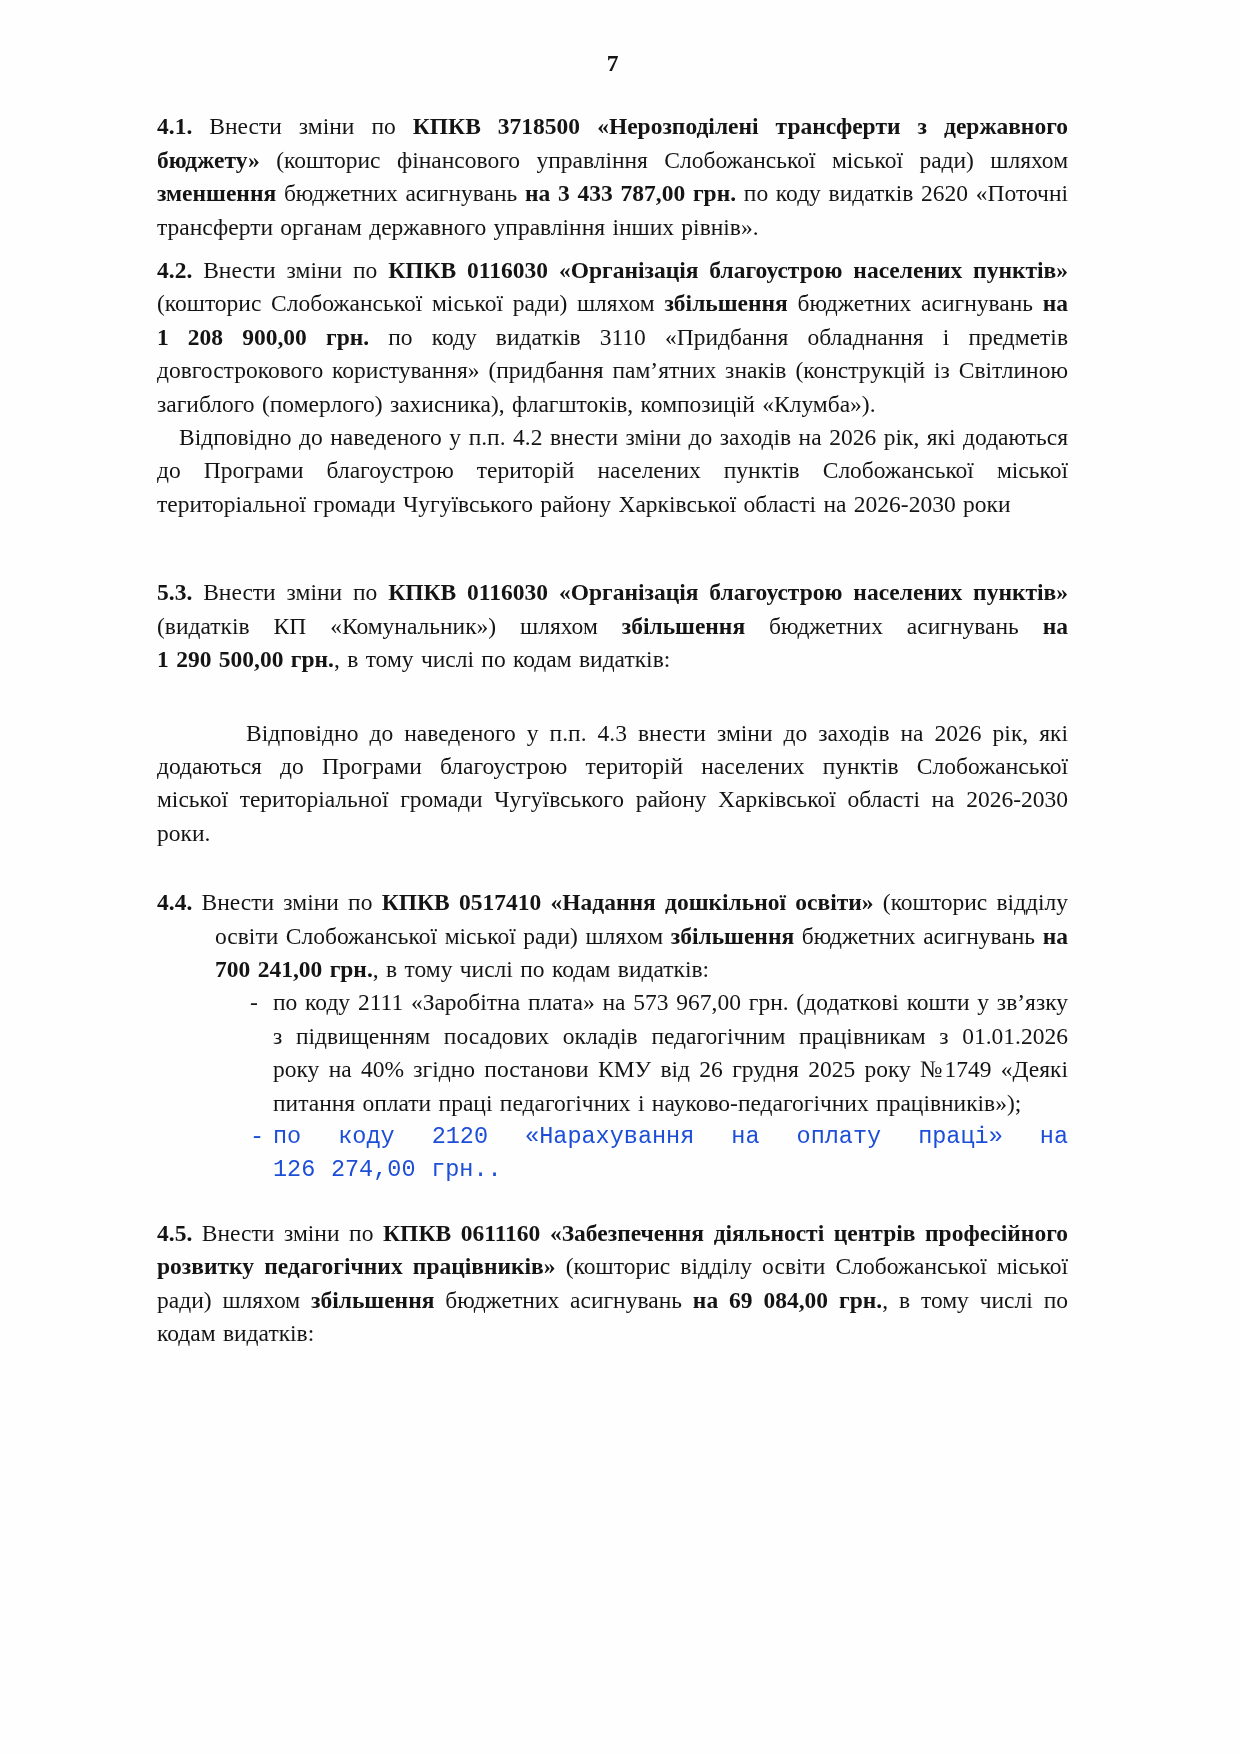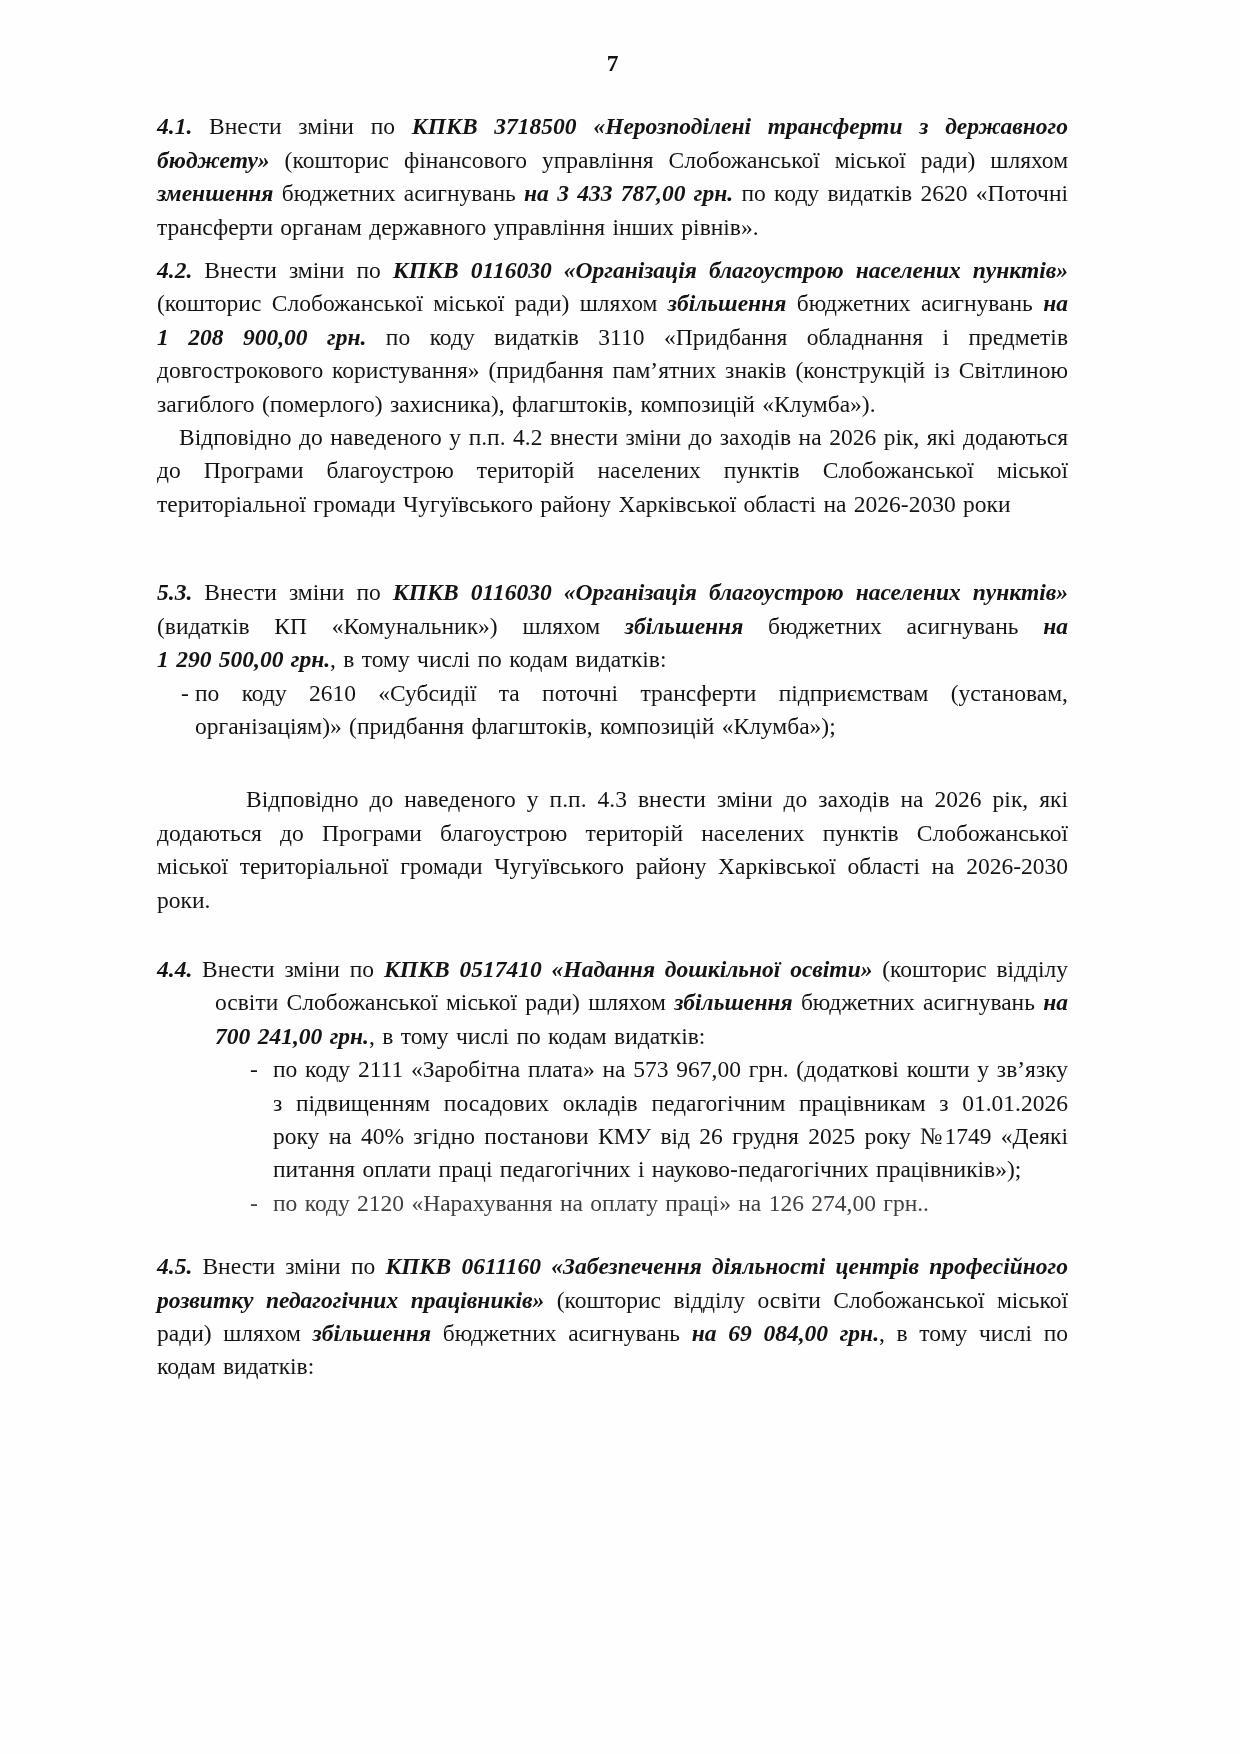--- a/index.html
+++ b/index.html
@@ -20,43 +20,42 @@
   .pageno {
     text-align: center;
     font-weight: bold;
   }
   .content { margin-top: 30px; }
   p { margin: 0; text-align: justify; }
   p.sec { text-indent: 0; }
   p.ind-sm { text-indent: 22px; }
   p.ind-lg { text-indent: 89px; }
   p.hang { padding-left: 58px; text-indent: -58px; }
-  b { font-weight: bold; font-style: italic; }
-  .muted { color: #404040; }
+  b { font-weight: bold; }
+  .muted { color: #1d4ed8; font-family: Liberation Mono, monospace; }
   .spacer { width: 100%; }
   .list .li { position: relative; text-align: justify; }
   .list-a .li { padding-left: 38px; }
   .list-a .li::before { content: "-"; position: absolute; left: 24px; top: 0; }
   .list-b .li { padding-left: 116px; }
   .list-b .li::before { content: "-"; position: absolute; left: 93px; top: 0; }
 </style>
 </head>
 <body>
 
 <div class="page">
   <div class="pageno">7</div>
   <div class="content">
       <p class="sec"><b>4.1.</b><span> Внести зміни по </span><b>КПКВ 3718500 «Нерозподілені трансферти з державного бюджету»</b><span> (кошторис фінансового управління Слобожанської міської ради) шляхом </span><b>зменшення</b><span> бюджетних асигнувань </span><b>на 3&nbsp;433&nbsp;787,00 грн.</b><span> по коду видатків 2620 «Поточні трансферти органам державного управління інших рівнів».</span></p>
       <div class="spacer" style="height: 10px;"></div>
       <p class="sec"><b>4.2.</b><span> Внести зміни по </span><b>КПКВ 0116030 «Організація благоустрою населених пунктів»</b><span> (кошторис Слобожанської міської ради) шляхом </span><b>збільшення</b><span> бюджетних асигнувань </span><b>на 1&nbsp;208&nbsp;900,00 грн.</b><span> по коду видатків 3110 «Придбання обладнання і предметів довгострокового користування» (придбання пам’ятних знаків (конструкцій із Світлиною загиблого (померлого) захисника), флагштоків, композицій «Клумба»).</span></p>
       <p class="ind-sm"><span>Відповідно до наведеного у п.п. 4.2 внести зміни до заходів на 2026 рік, які додаються до Програми благоустрою територій населених пунктів Слобожанської міської територіальної громади Чугуївського району Харківської області на 2026-2030 роки</span></p>
       <div class="spacer" style="height: 55px;"></div>
       <p class="sec"><b>5.3.</b><span> Внести зміни по </span><b>КПКВ 0116030 «Організація благоустрою населених пунктів»</b><span> (видатків КП «Комунальник») шляхом </span><b>збільшення</b><span> бюджетних асигнувань </span><b>на 1&nbsp;290&nbsp;500,00 грн.</b><span>,  в тому числі по кодам видатків:</span></p>
       <div class="list list-a">
-        <div class="li"><span>по коду 2610 «Субсидії та поточні трансферти підприємствам (установам, організаціям)» (придбання флагштоків, композицій «Клумба»);</span></div>
       </div>
       <div class="spacer" style="height: 40px;"></div>
       <p class="ind-lg"><span>Відповідно до наведеного у п.п. 4.3 внести зміни до заходів на 2026 рік, які додаються до Програми благоустрою територій населених пунктів Слобожанської міської територіальної громади Чугуївського району Харківської області на 2026-2030 роки.</span></p>
       <div class="spacer" style="height: 36px;"></div>
       <p class="hang"><b>4.4.</b><span> Внести зміни по </span><b>КПКВ 0517410 «Надання дошкільної освіти»</b><span> (кошторис відділу освіти Слобожанської міської ради) шляхом </span><b>збільшення</b><span> бюджетних асигнувань </span><b>на 700&nbsp;241,00 грн.</b><span>, в тому числі по кодам видатків:</span></p>
       <div class="list list-b">
         <div class="li"><span>по коду 2111 «Заробітна плата» на 573&nbsp;967,00 грн. (додаткові кошти у зв’язку з підвищенням посадових окладів педагогічним працівникам з 01.01.2026 року на 40% згідно постанови КМУ від 26 грудня 2025 року №1749 «Деякі питання оплати праці педагогічних і науково-педагогічних працівників»);</span></div>
         <div class="li muted"><span>по коду 2120 «Нарахування на оплату праці» на 126&nbsp;274,00 грн..</span></div>
       </div>
       <div class="spacer" style="height: 30px;"></div>

